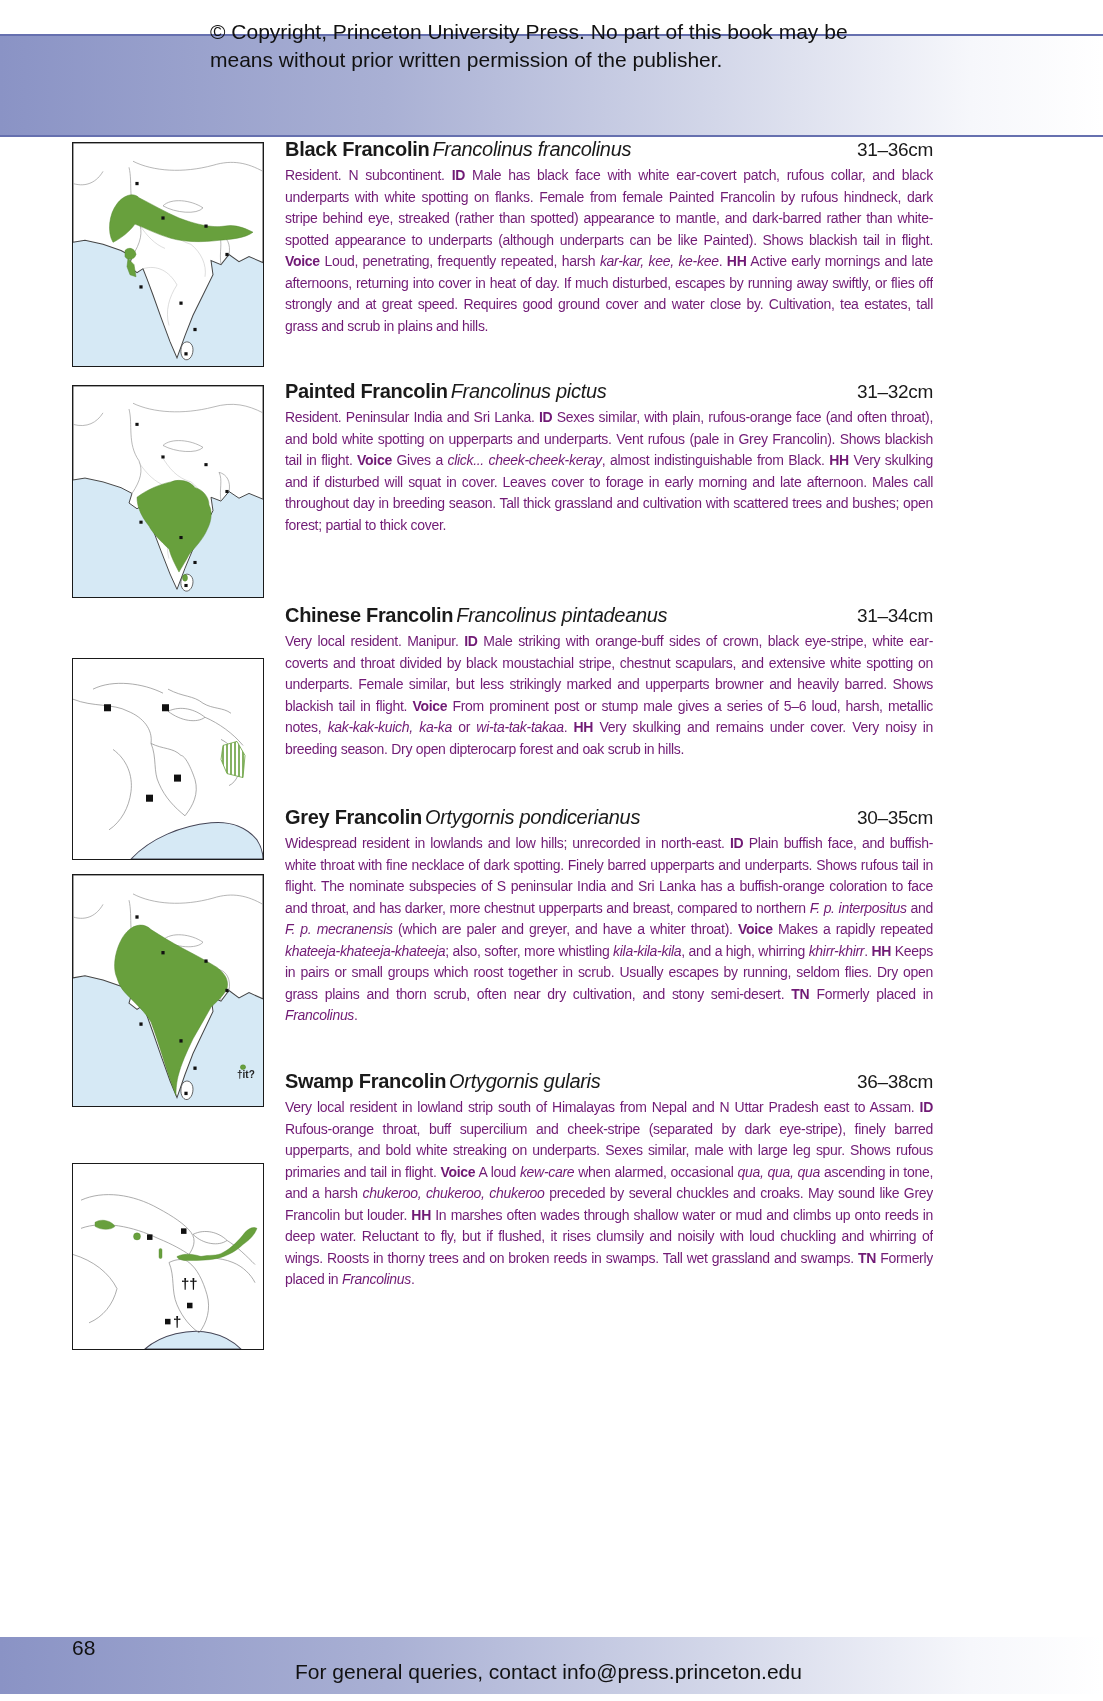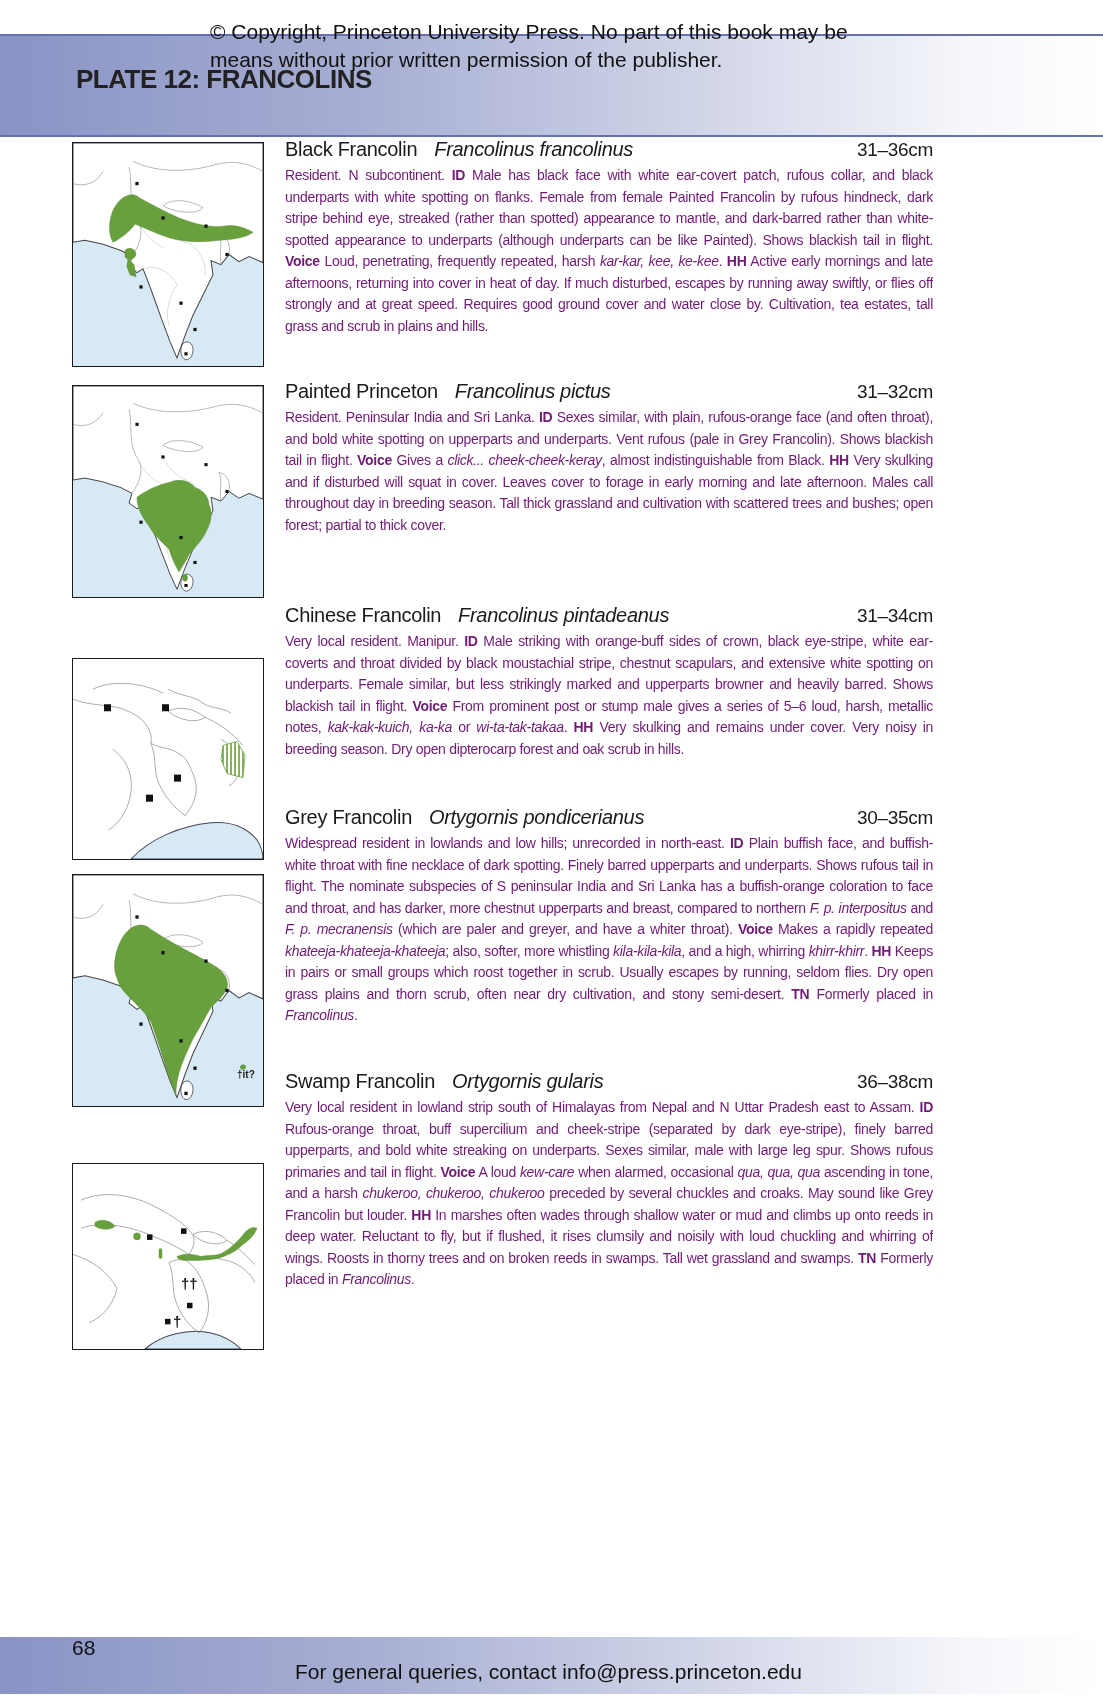--- a/index.html
+++ b/index.html
@@ -19,22 +19,22 @@
     position:absolute;left:76px;top:64px;font-size:26px;font-weight:700;
     letter-spacing:-0.5px;color:#222;z-index:2;white-space:nowrap;
   }
   .copyright{
     position:absolute;left:210px;top:18px;z-index:3;
     font-size:21px;line-height:27.5px;color:#111;white-space:nowrap;
   }
   
   .species{position:absolute;left:285px;width:648px;overflow:hidden;}
   .sp-head{display:flex;align-items:baseline;white-space:nowrap;}
-  .sp-name{font-size:20px;font-weight:400;letter-spacing:-0.3px;}
-  .sp-sci{font-size:20px;font-style:italic;margin-left:17px;letter-spacing:-0.3px;}
+  .sp-name{font-size:20px;font-weight:700;letter-spacing:-0.3px;}
+  .sp-sci{font-size:20px;font-style:italic;margin-left:3px;letter-spacing:-0.3px;}
   .sp-size{margin-left:auto;font-size:19px;letter-spacing:-0.3px;}
   .sp-body{
     margin:4px 0 0 0;font-size:14px;line-height:21.5px;letter-spacing:-0.3px;
     text-align:justify;color:#701a75;
   }
   .rb{font-weight:700;}
   .ri{font-style:italic;}
   
   .map-box{position:absolute;left:72px;width:190px;border:1.5px solid #1a1a1a;background:#fff;}
   .map-box svg{display:block;width:100%;height:100%;}
@@ -49,21 +49,20 @@
     position:absolute;left:0;top:1660px;width:1097px;text-align:center;
     font-size:21px;color:#111;z-index:2;
   }
 </style>
 </head>
 <body>
 
 <div class="page">
 
   <div class="band top"></div>
-  <div class="plate-title">PLATE 12: FRANCOLINS</div>
   <div class="copyright">
     <div>© Copyright, Princeton University Press. No part of this book may be</div>
     <div>means without prior written permission of the publisher.</div>
   </div>
 
   <div class="map-box m1">
     <svg viewBox="0 0 190 220" preserveAspectRatio="none">
       <rect x="0" y="0" width="190" height="220" fill="#d6e9f5"></rect>
       <path d="M0,0 H190 V118 L176,112 L166,117 L156,110 L148,120 L138,116 L140,130 L130,150 L120,170 L112,190 L104,212 L97,196 L88,172 L80,150 L74,134 L70,124 L64,128 L56,122 L59,112 L48,106 L30,100 L12,96 L0,98 Z" fill="#ffffff" stroke="#444" stroke-width="1"></path>
       <path d="M110,198 C114,194 120,197 120,204 C120,211 115,216 111,213 C107,210 107,202 110,198 Z" fill="#ffffff" stroke="#444" stroke-width="0.8"></path>
@@ -229,21 +228,21 @@
     <div class="sp-head">
       <span class="sp-name">Black Francolin</span>
       <span class="sp-sci">Francolinus francolinus</span>
       <span class="sp-size">31–36cm</span>
     </div>
     <p class="sp-body"><span>Resident. N subcontinent. </span><span class="rb">ID</span><span> Male has black face with white ear-covert patch, rufous collar, and black underparts with white spotting on flanks. Female from female Painted Francolin by rufous hindneck, dark stripe behind eye, streaked (rather than spotted) appearance to mantle, and dark-barred rather than white-spotted appearance to underparts (although underparts can be like Painted). Shows blackish tail in flight. </span><span class="rb">Voice</span><span> Loud, penetrating, frequently repeated, harsh </span><span class="ri">kar-kar, kee, ke-kee</span><span>. </span><span class="rb">HH</span><span> Active early mornings and late afternoons, returning into cover in heat of day. If much disturbed, escapes by running away swiftly, or flies off strongly and at great speed. Requires good ground cover and water close by. Cultivation, tea estates, tall grass and scrub in plains and hills.</span></p>
   </section>
 
   <section class="species" style="top:380px;height:224px;">
     <div class="sp-head">
-      <span class="sp-name">Painted Princeton</span>
+      <span class="sp-name">Painted Francolin</span>
       <span class="sp-sci">Francolinus pictus</span>
       <span class="sp-size">31–32cm</span>
     </div>
     <p class="sp-body"><span>Resident. Peninsular India and Sri Lanka. </span><span class="rb">ID</span><span> Sexes similar, with plain, rufous-orange face (and often throat), and bold white spotting on upperparts and underparts. Vent rufous (pale in Grey Francolin). Shows blackish tail in flight. </span><span class="rb">Voice</span><span> Gives a </span><span class="ri">click... cheek-cheek-keray</span><span>, almost indistinguishable from Black. </span><span class="rb">HH</span><span> Very skulking and if disturbed will squat in cover. Leaves cover to forage in early morning and late afternoon. Males call throughout day in breeding season. Tall thick grassland and cultivation with scattered trees and bushes; open forest; partial to thick cover.</span></p>
   </section>
 
   <section class="species" style="top:604px;height:202px;">
     <div class="sp-head">
       <span class="sp-name">Chinese Francolin</span>
       <span class="sp-sci">Francolinus pintadeanus</span>

